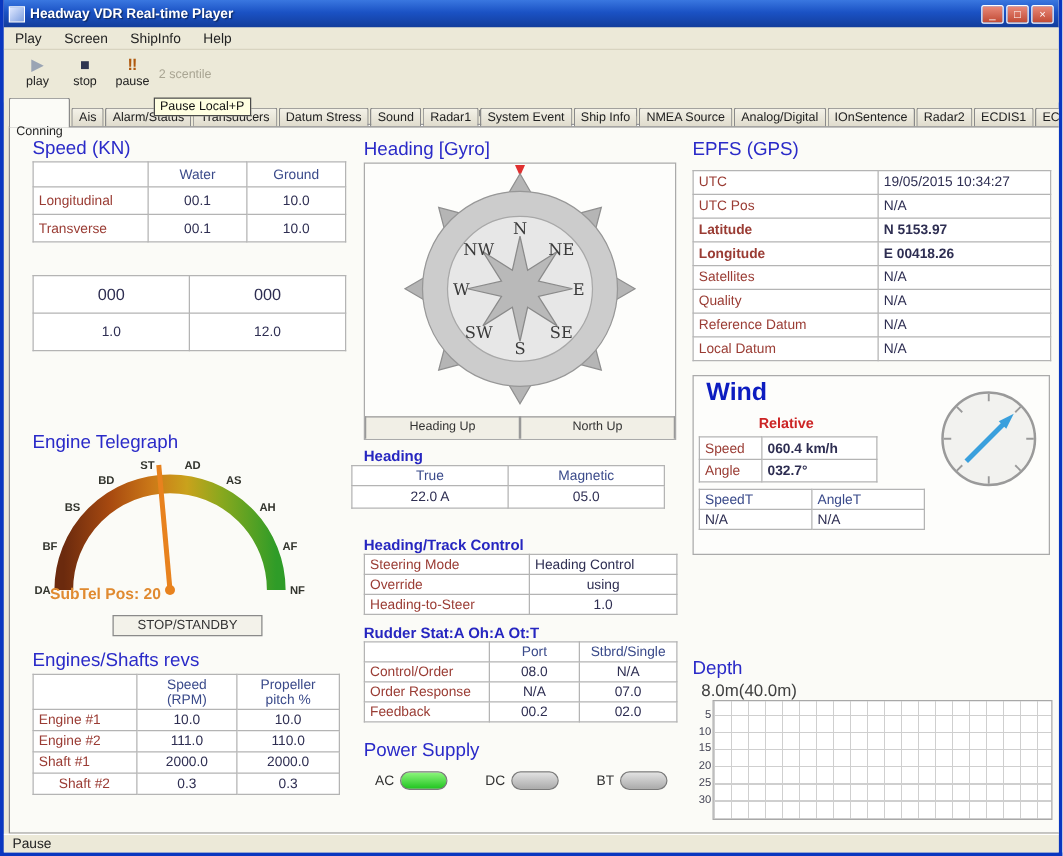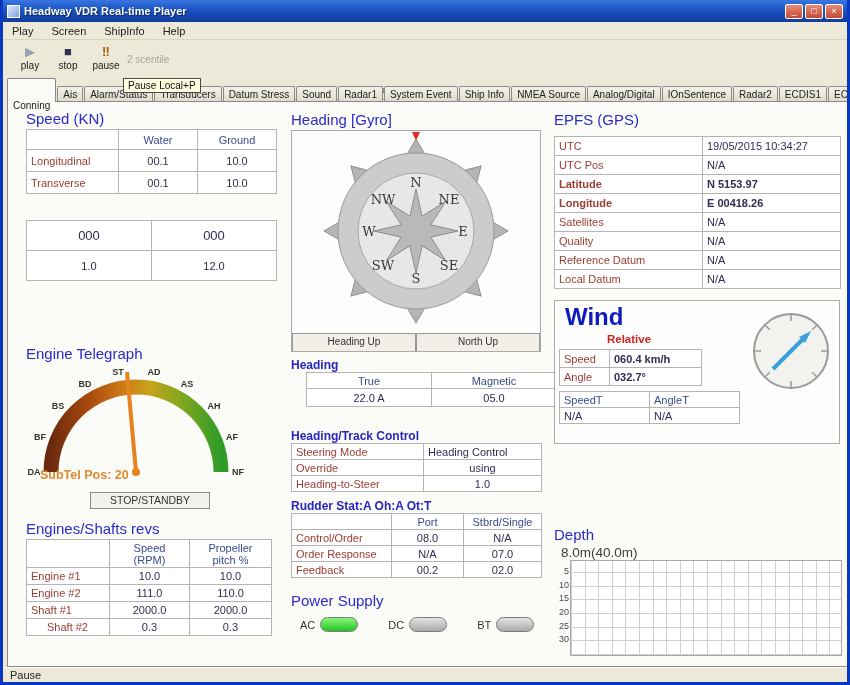--- a/index.html
+++ b/index.html
@@ -76,21 +76,21 @@
   
   .ledrow{ position:absolute; left:292px; top:515px; display:flex; align-items:center; }
   .ledgrp{ display:flex; align-items:center; margin-right:30px; }
   .ledlbl{ font-size:11px; color:#333; margin-right:5px; }
   .led{ width:38px; height:15px; border-radius:8px; border:1px solid #7a7a7a; }
   .led.on{ background:linear-gradient(180deg,#8cf57c,#21c421); }
   .led.off{ background:linear-gradient(180deg,#e2e2e2,#ababab); }
   
   .wind-frame{ position:absolute; left:546px; top:198px; width:286px; height:144px;
     border:1px solid #aaa; background:#fdfdfb; }
-  .wind-title{ position:absolute; left:10px; top:2px; font-size:24px; font-weight:bold; color:#0c1cc0;}
+  .wind-title{ position:absolute; left:10px; top:2px; font-size:20px; font-weight:bold; color:#0c1cc0;}
   .wind-rel{ position:absolute; left:8px; top:32px; width:132px; text-align:center;
     color:#cc2424; font-weight:bold; font-size:11.5px; }
   
   .depth-grid{ position:absolute; left:562px; top:458px; width:272px; height:96px;
     border:1px solid #a8a8a8; background:#fff;
     background-image:repeating-linear-gradient(90deg,#cfcfcf 0 1px,transparent 1px 13.6px),
                      repeating-linear-gradient(0deg,#cfcfcf 0 1px,transparent 1px 13.7px); }
   .depth-scale{ position:absolute; left:544px; top:464px; width:17px; text-align:right; }
   .depth-scale span{ display:block; height:13.7px; font-size:9px; color:#445; }
   .depth-val{ position:absolute; left:553px; top:443px; font-size:13.5px; color:#404040; }
@@ -294,21 +294,21 @@
           <text x="67" y="73">NW</text>
         </g>
       </svg>
       <div class="gyro-btns">
         <div class="gyro-btn">Heading Up</div>
         <div class="gyro-btn">North Up</div>
       </div>
     </div>
 
     <div class="sub-title" style="left:283px; top:256px;">Heading</div>
-    <table class="t" style="left:298px; top:270px; width:250px;">
+    <table class="t" style="left:273px; top:270px; width:250px;">
       <tbody>
           <tr>
         <td class="hdr" style="width:125px; height:16px;">True</td>
         <td class="hdr" style="width:125px;">Magnetic</td>
       </tr>
       <tr>
         <td class="val" style="height:18px;">22.0 A</td>
         <td class="val">05.0</td>
       </tr>
     </tbody>

